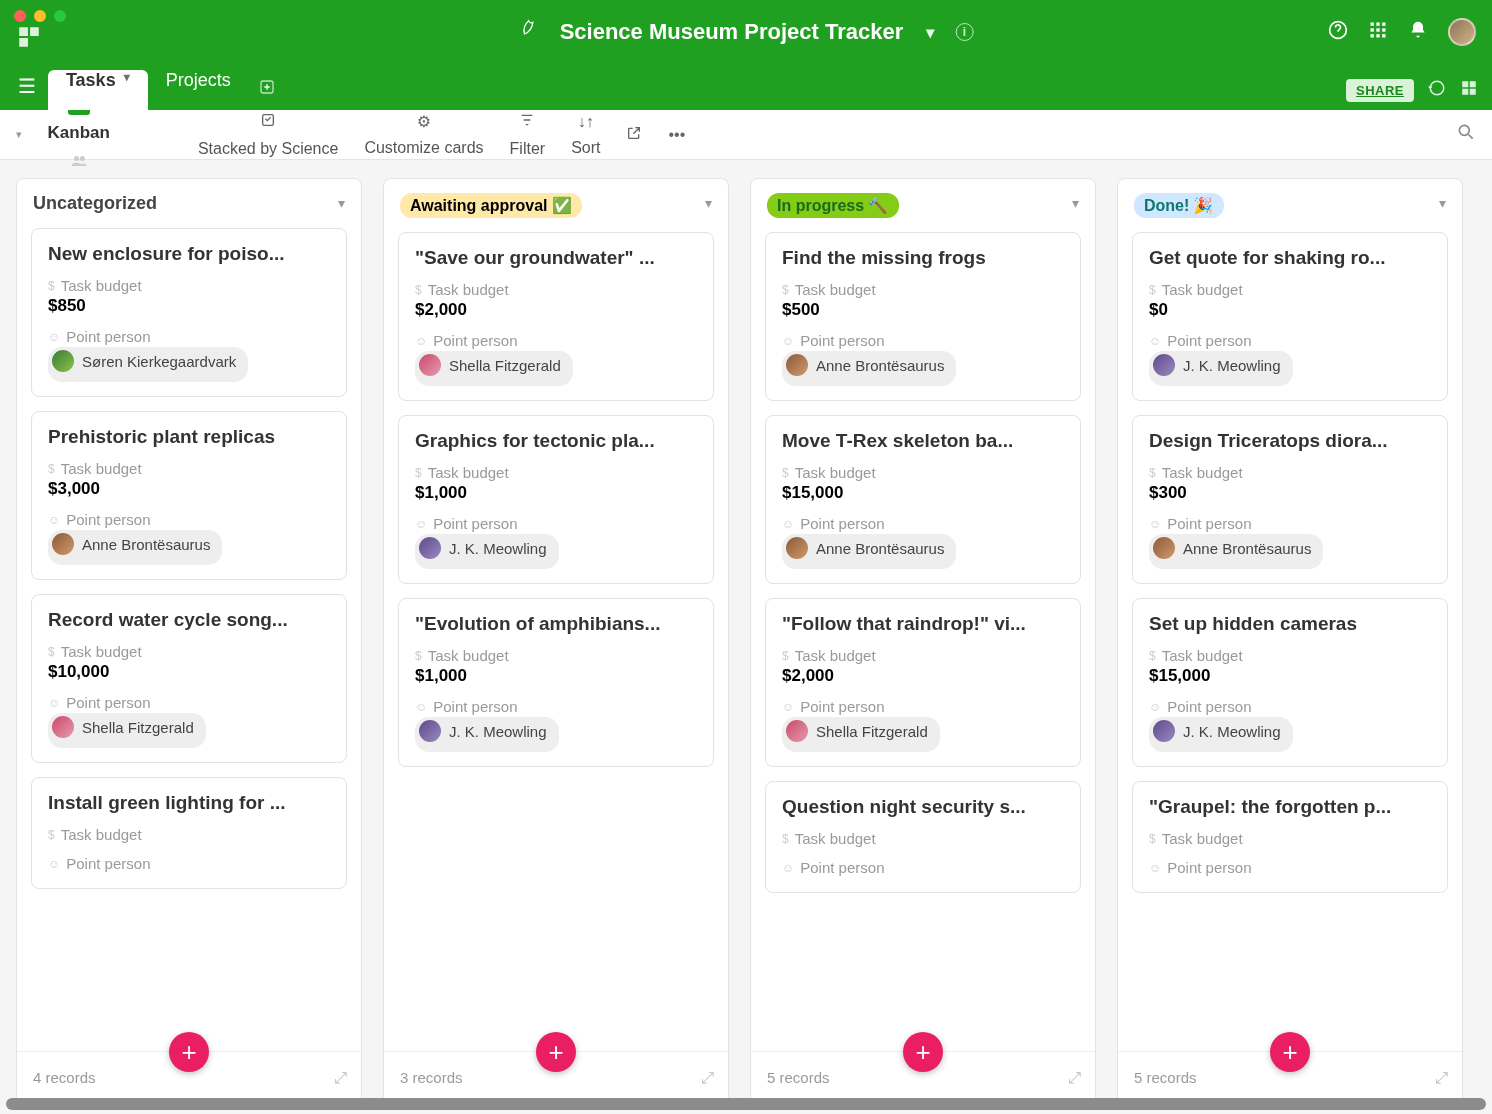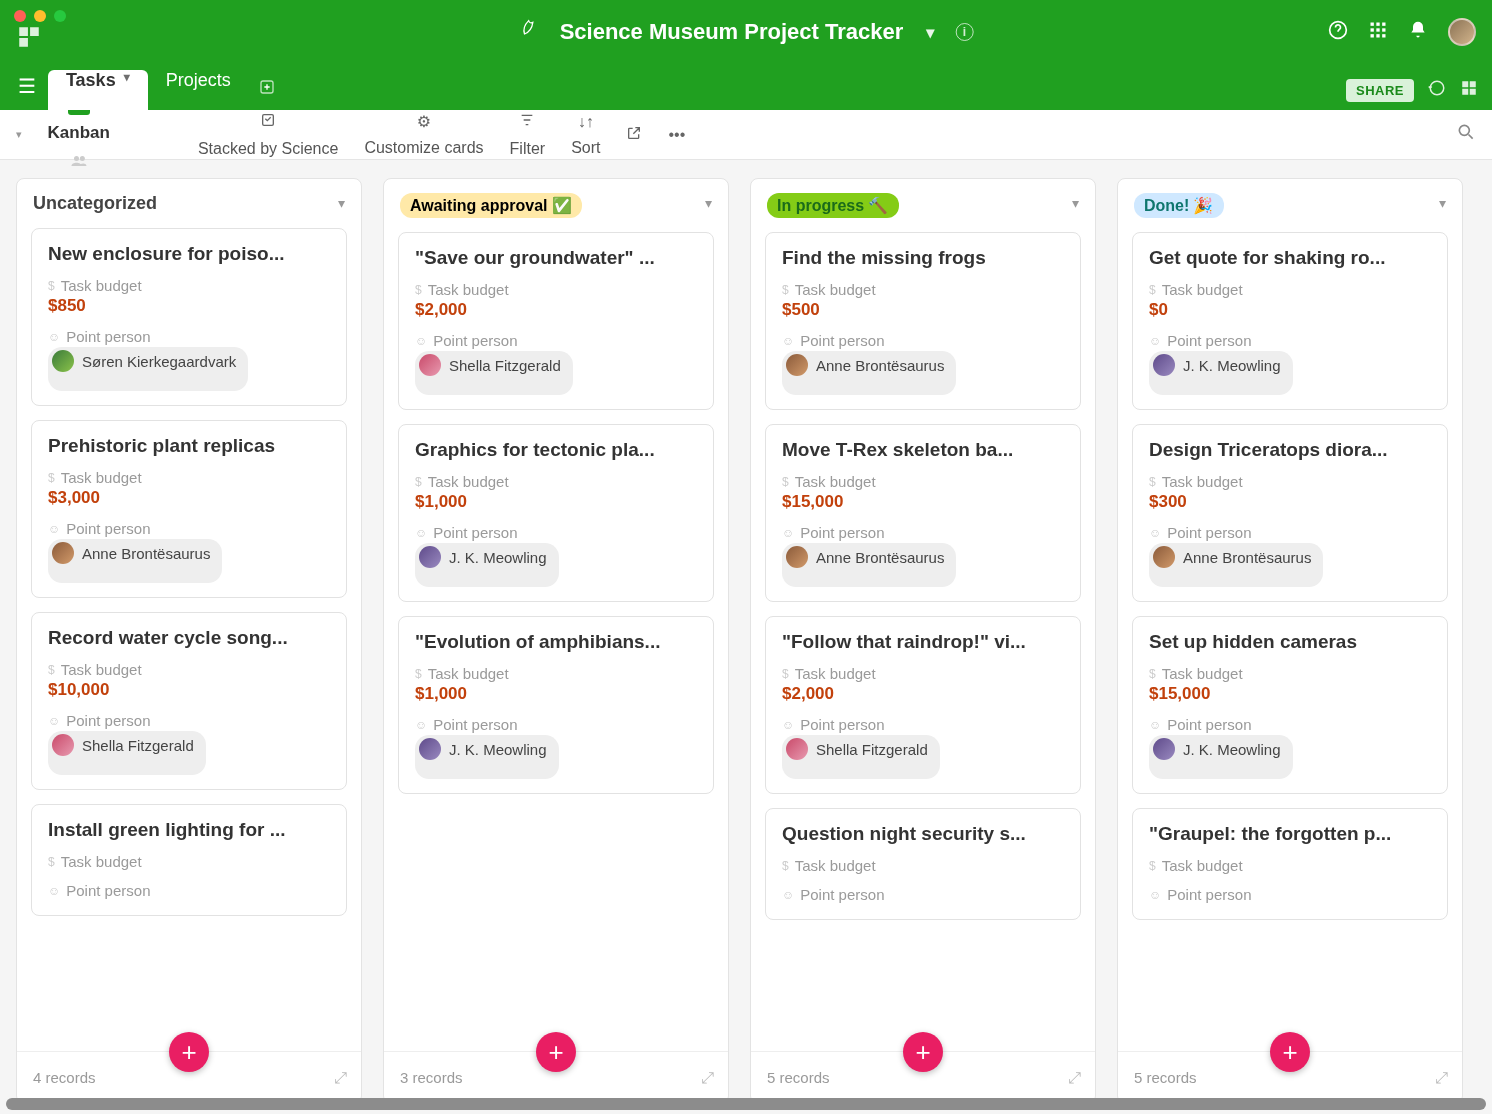--- a/index.html
+++ b/index.html
@@ -41,21 +41,21 @@
 .hamburger { color:#fff; font-size:20px; margin:0 12px 12px 6px; cursor:pointer; }
 .tab {
   height:40px; padding:0 18px; display:flex; align-items:flex-start; gap:8px;
   color:#fff; font-size:18px; cursor:pointer; border-radius:6px 6px 0 0;
   font-weight:500;
 }
 .tab.active { background:#fff; color:#333; font-weight:600;}
 .tab .caret { font-size:12px; opacity:.7; }
 .addtab { color:#fff; font-size:18px; margin-left:10px; margin-bottom:10px; cursor:pointer;}
 .share-area { position:absolute; right:14px; bottom:8px; display:flex; align-items:center; gap:14px;}
-.share-btn { background:#d9f2d9; color:#1a8a1a; font-size:13px; font-weight:700; padding:4px 10px; border-radius:4px; letter-spacing:.5px; cursor:pointer;}
+.share-btn { background:#d9f2d9; color:#1a8a1a; font-size:13px; font-weight:700; padding:4px 10px; border-radius:4px; letter-spacing:.5px; cursor:pointer;text-decoration:underline;}
 .share-area .ico { color:#fff; opacity:.85; font-size:18px; cursor:pointer;}
 
 .toolbar {
   background:#fff; height:50px; border-bottom:1px solid #e5e5e5;
   display:flex; align-items:center; padding:0 16px; gap:26px;
   font-size:16px; color:#555;
 }
 .toolbar .group { display:flex; align-items:center; gap:8px; cursor:pointer;flex-direction:column; }
 .toolbar .caret { font-size:11px; color:#999;}
 .kanban-badge { width:22px; height:22px; background:#20a020; border-radius:3px; display:flex; align-items:center; justify-content:center; }
@@ -82,22 +82,22 @@
 .pill{ padding:3px 10px; border-radius:12px; font-size:16px; font-weight:600;}
 .pill.yellow{ background:#ffe9a8; color:#000000;}
 .pill.green { background:#84cc16; color:#1a6b1a;}
 .pill.blue  { background:#cfe8ff; color:#0f766e;}
 .col-caret{ position:absolute; right:16px; top:16px; color:#999; font-size:14px; cursor:pointer;}
 .cards{ flex:1 1 auto; overflow-y:auto; padding:4px 14px 8px 14px; display:flex; flex-direction:column; gap:14px;}
 .card{ border:1px solid #e2e2e2; border-radius:8px; padding:14px 16px; background:#fff; cursor:pointer;}
 .card-title{ font-size:19px; font-weight:700; color:#333; margin-bottom:12px; white-space:nowrap; overflow:hidden; text-overflow:ellipsis;}
 .field-label{ font-size:15px; color:#9a9a9a; display:flex; align-items:center; gap:6px; margin-bottom:2px;}
 .field-label .mini{ font-size:12px; color:#ccc;}
-.field-value{ font-size:17px; font-weight:600; color:#c2410c; margin-bottom:12px;}
-.person-chip{ display:inline-flex; align-items:center; gap:8px; background:#eee; border-radius:14px; padding:3px 12px 19px 4px; font-size:15px; color:#444;}
+.field-value{ font-size:17px; font-weight:600; color:#000000; margin-bottom:12px;}
+.person-chip{ display:inline-flex; align-items:center; gap:8px; background:#eee; border-radius:14px; padding:3px 12px 10px 4px; font-size:15px; color:#444;}
 .person-chip .pavatar{ width:22px; height:22px; border-radius:50%; }
 .pa1{background:linear-gradient(135deg,#3a7a3a,#8bc34a);}
 .pa2{background:linear-gradient(135deg,#8a5a3a,#d29a6a);}
 .pa3{background:linear-gradient(135deg,#c94a6a,#e89ab0);}
 .pa4{background:linear-gradient(135deg,#5e4a8a,#9a8ac0);}
 .col-footer{ height:52px; border-top:1px solid #eee; display:flex; align-items:center; padding:0 16px; font-size:15px; color:#9a9a9a; position:relative;}
 .add-fab{ position:absolute; left:50%; transform:translateX(-50%); top:-20px; width:40px; height:40px; border-radius:50%; background:#e91e63; color:#fff; font-size:26px; font-weight:300; display:flex; align-items:center; justify-content:center; box-shadow:0 2px 6px rgba(0,0,0,.25); cursor:pointer;}
 .expand-ico{ position:absolute; right:14px; color:#bbb; font-size:16px;}
 
 .cards::-webkit-scrollbar{width:6px;} .cards::-webkit-scrollbar-thumb{background:#ccc;border-radius:3px;}

